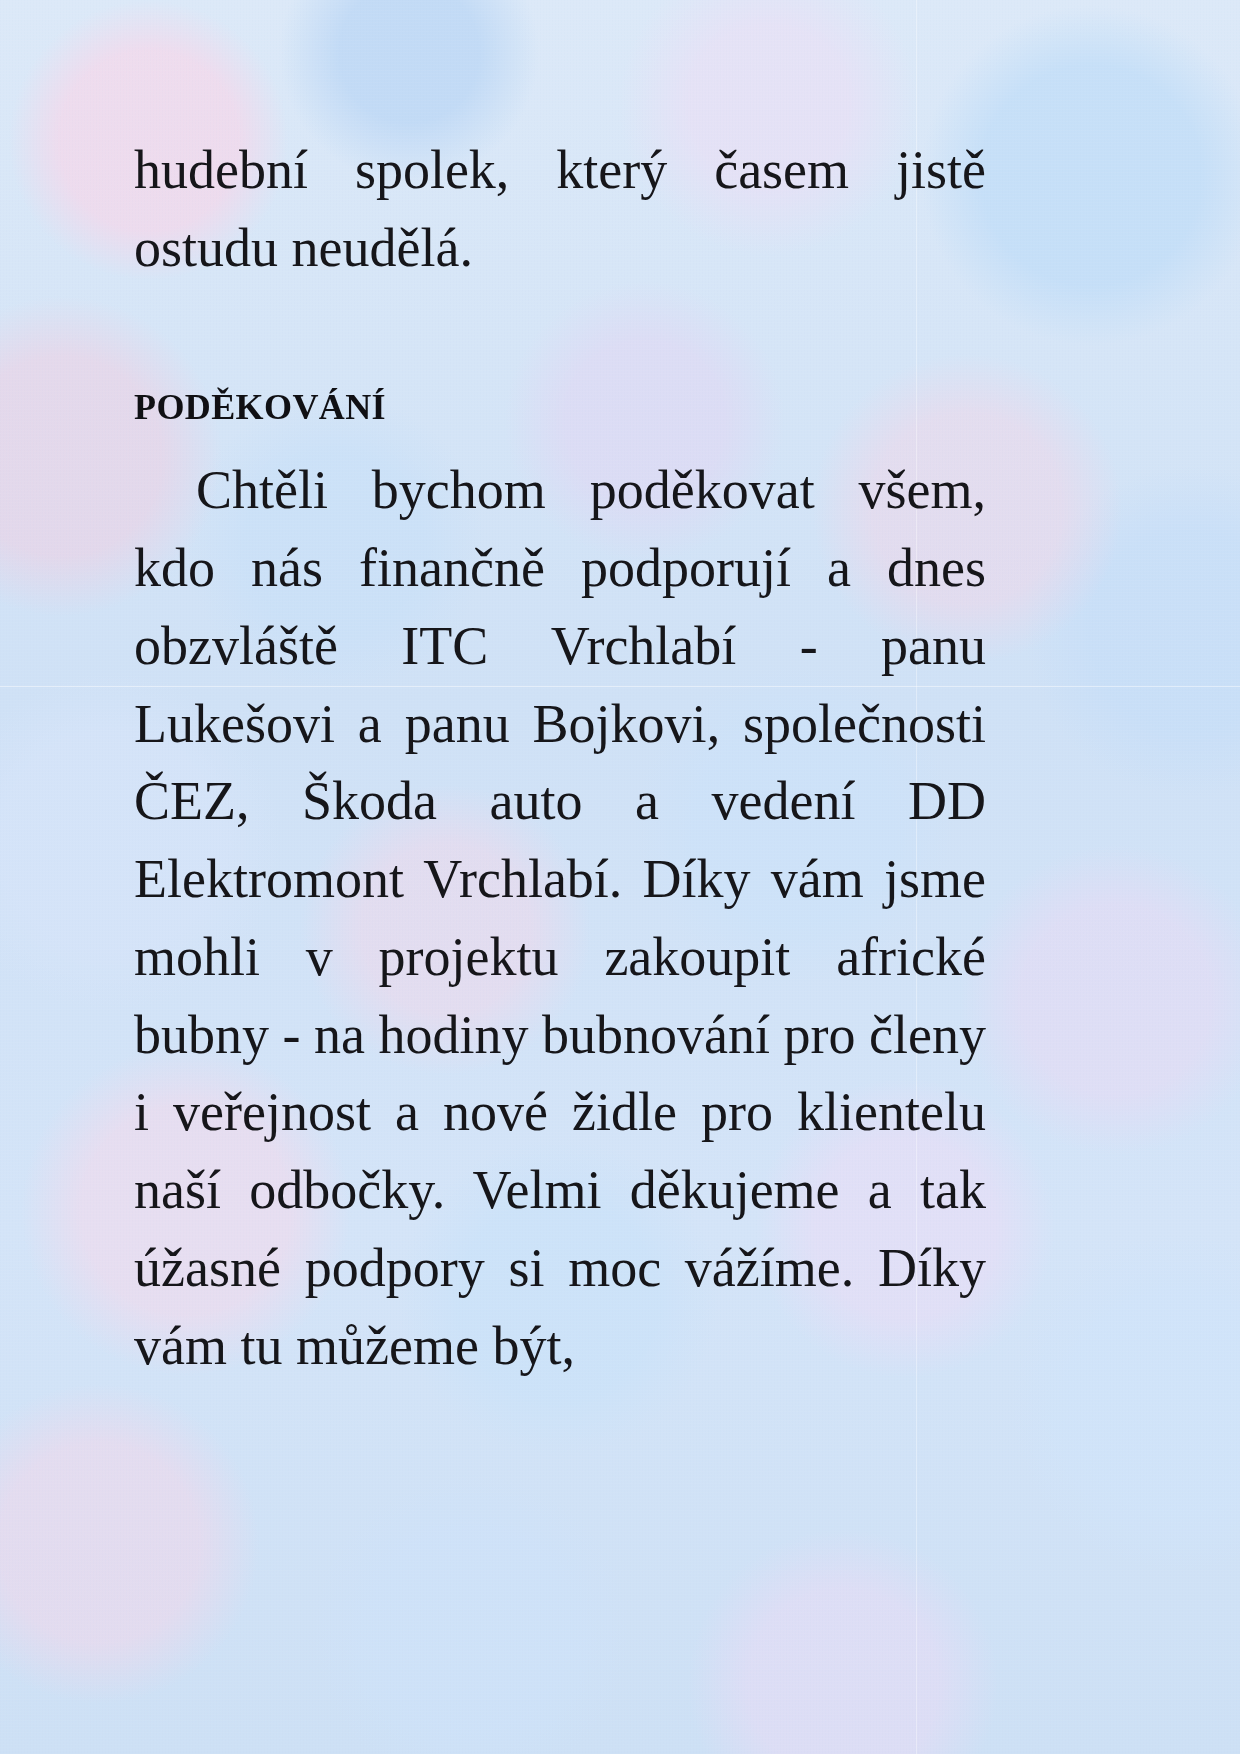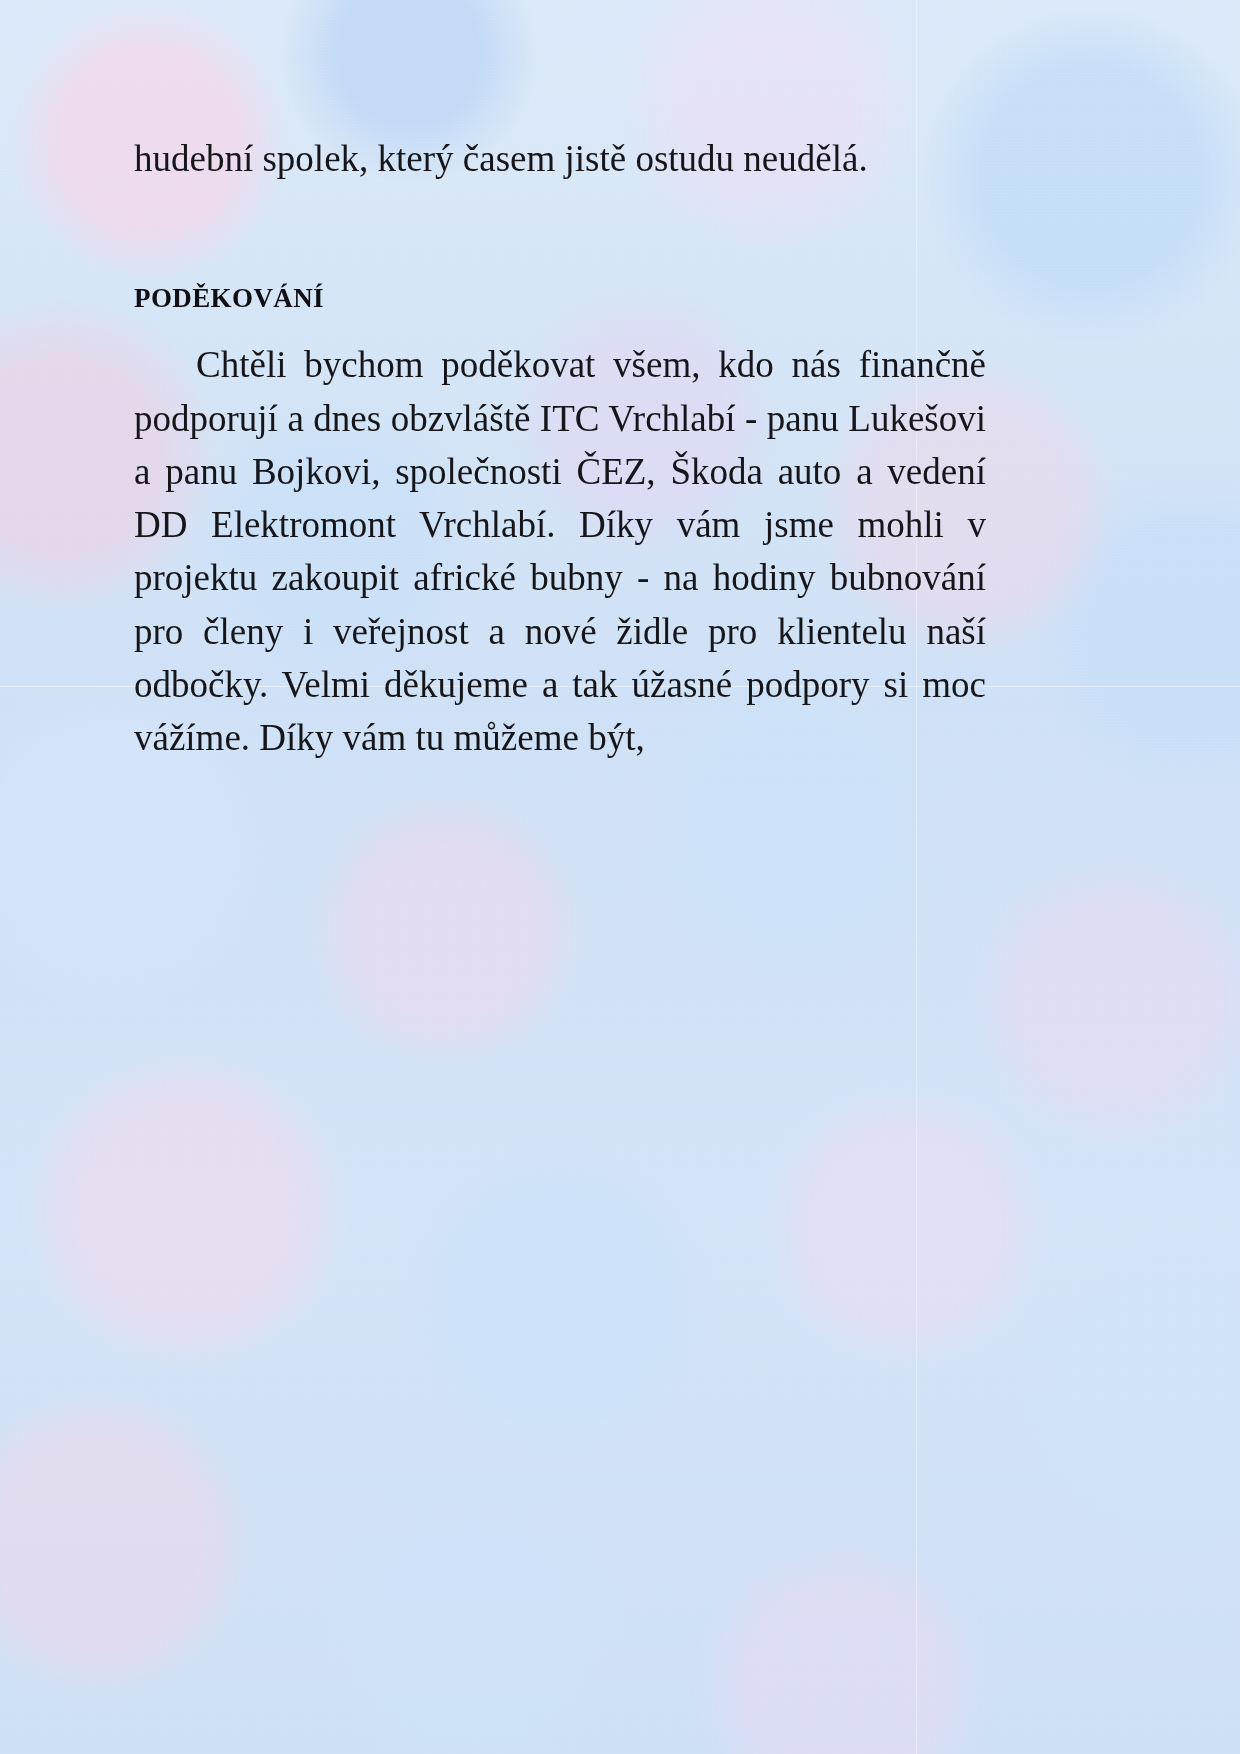--- a/index.html
+++ b/index.html
@@ -72,36 +72,36 @@
   .text-column {
     position: absolute;
     left: 134px;
     top: 132px;
     width: 852px;
   }
 
   p.body-text {
     margin: 0;
     color: #16161a;
-    font-size: 37px;
+    font-size: 54px;
     line-height: 1.44;
     text-align: justify;
     text-justify: inter-word;
     -webkit-hyphens: none;
     hyphens: none;
   }
   p.indent {
     text-indent: 62px;
   }
   .gap-after-intro { height: 96px; }
 
   h2.section-heading {
     margin: 0;
     color: #101014;
-    font-size: 27px;
+    font-size: 36px;
     font-weight: bold;
     letter-spacing: 0.4px;
     line-height: 1.3;
     text-align: left;
   }
   .gap-after-heading { height: 22px; }
 </style>
 </head>
 <body>
 

